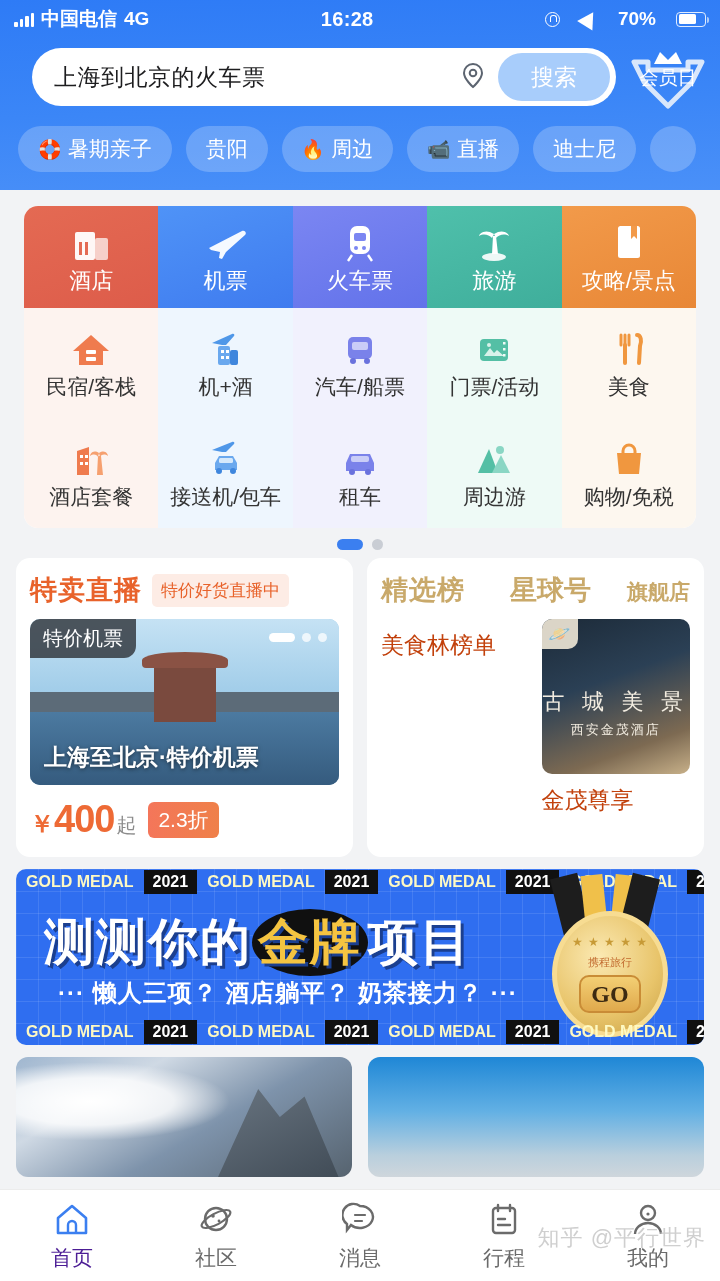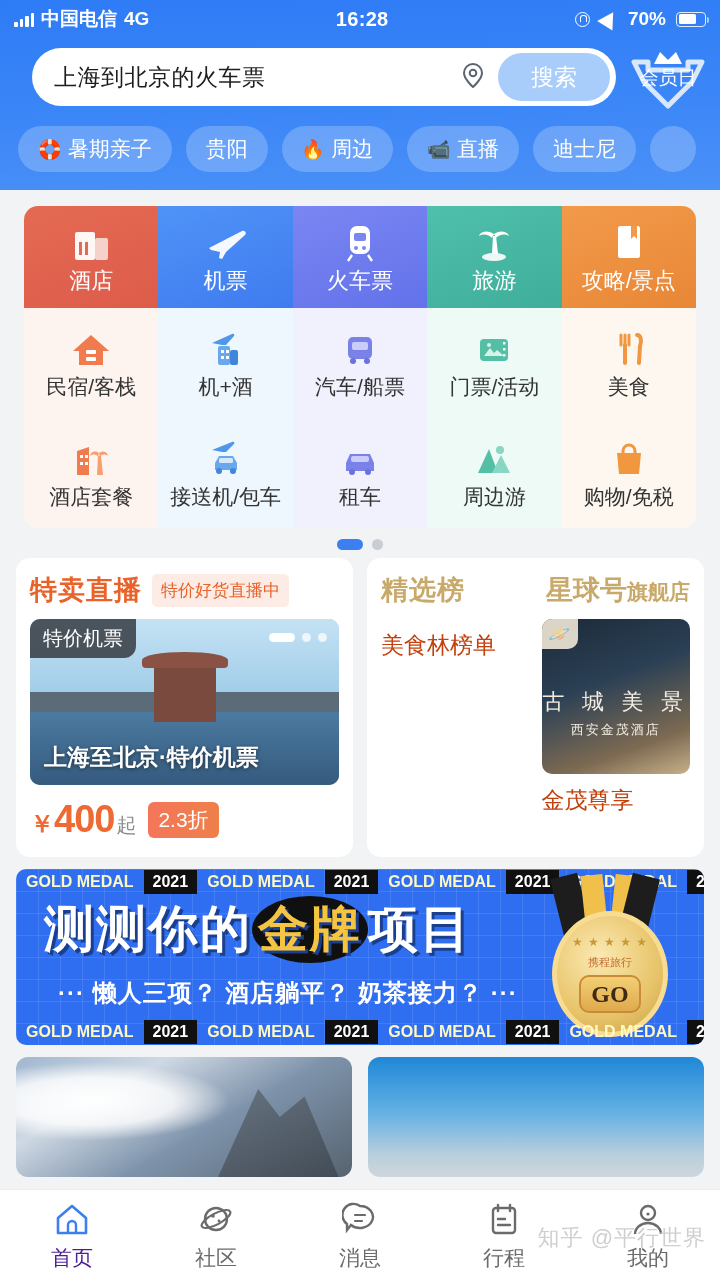--- a/index.html
+++ b/index.html
@@ -17,21 +17,21 @@
   .statusbar {
     height:38px; display:flex; align-items:center;
     padding:16px 14px; color:#fff; font-size:19px; font-weight:600;
   }
   .sb-left { display:flex; align-items:center; gap:7px; flex:0 0 auto; }
   .bars { display:flex; align-items:flex-end; gap:2px; height:15px; }
   .bars i { display:block; width:3.5px; background:#fff; border-radius:1px; }
   .bars i:nth-child(1){height:5px}.bars i:nth-child(2){height:8px}
   .bars i:nth-child(3){height:11px}.bars i:nth-child(4){height:14px}
   .sb-mid { flex:1; text-align:center; font-size:20px; letter-spacing:.3px; }
-  .sb-right { display:flex; align-items:center; gap:10px; flex:0 0 auto; font-size:19px;}
+  .sb-right { display:flex; align-items:center; gap:20px; flex:0 0 auto; font-size:19px;}
   .lockico { width:15px; height:15px; border:1.8px solid #fff; border-radius:50%;
              position:relative; }
   .lockico:after{content:"";position:absolute;left:4.2px;top:2.4px;width:4.5px;height:6px;
             border:1.6px solid #fff;border-bottom:none;border-radius:3px 3px 0 0;}
   .navarrow { width:0;height:0; transform:rotate(32deg);
      border-left:9px solid transparent;border-right:9px solid transparent;border-bottom:16px solid #fff;}
   .batt { width:30px;height:15px;border:1.9px solid rgba(255,255,255,.85);border-radius:4px;
      position:relative; padding:1.6px; }
   .batt:after{content:"";position:absolute;right:-4px;top:4px;width:2.4px;height:6px;
      background:rgba(255,255,255,.6);border-radius:0 2px 2px 0;}
@@ -97,21 +97,21 @@
   .imgcap{position:absolute;left:14px;bottom:12px;color:#fff;font-size:23px;font-weight:bold;
        text-shadow:0 1px 4px rgba(0,0,0,.55);}
   .pricerow{ display:flex;align-items:center;gap:12px;margin-top:13px; }
   .price{ color:#ee6a35;font-weight:bold;display:flex;align-items:baseline; }
   .price .y{font-size:24px;}.price .n{font-size:38px;letter-spacing:-1px;}
   .price .q{font-size:20px;color:#8b8b8b;font-weight:normal;margin-left:2px;}
   .disc{ background:linear-gradient(90deg,#f4765a,#ef8049);color:#fff;font-size:21px;
          border-radius:6px;padding:4px 10px; }
   .ptitle2{font-size:27px;font-weight:bold;color:#c9a96a;letter-spacing:1px;}
   .ptitle2b{font-size:27px;font-weight:bold;color:#c9a96a;}
-  .ptitle2b small{font-size:21px;}
+  .ptitle2b small{font-size:21px;margin-left:36px;}
   .duo{ display:flex;gap:12px;margin-top:11px; }
   .duoitem{ flex:1; }
   .duoimg{ height:155px;border-radius:10px;position:relative;overflow:hidden; }
   .duoimg.a{background:linear-gradient(160deg,#6b3a1d 0%,#b4491f 30%,#e8752c 58%,#8d4a22 100%);}
   .duoimg.b{background:linear-gradient(160deg,#1c2a38 0%,#2b4055 40%,#7d6a52 78%,#c7b089 100%);}
   .dtag{position:absolute;left:0;top:0;background:rgba(235,228,212,.92);color:#5d4a31;
         font-size:18px;padding:5px 11px;border-radius:0 0 10px 0;}
   .dtag.circ{padding:4px 7px;border-radius:0 0 10px 0;font-size:18px;}
   .dloc{position:absolute;left:10px;bottom:10px;color:#fff;font-size:22px;font-weight:bold;
         display:flex;align-items:center;gap:4px;text-shadow:0 1px 3px rgba(0,0,0,.6);}
@@ -126,21 +126,21 @@
     background:#2f6ef0;}
   .bgrid{position:absolute;inset:0;
     background-image:linear-gradient(rgba(255,255,255,.10) 1px,transparent 1px),
                      linear-gradient(90deg,rgba(255,255,255,.10) 1px,transparent 1px);
     background-size:22px 22px;}
   .bstrip{position:absolute;left:0;right:0;height:26px;display:flex;align-items:center;
      gap:0;overflow:hidden;font-size:16px;font-weight:bold;white-space:nowrap;}
   .bstrip.t{top:0;} .bstrip.b{bottom:0;}
   .bstrip .gm{color:#fef9c3;padding:0 10px;}
   .bstrip .yr{background:#101010;color:#fff;padding:3px 9px;}
-  .bhead{position:absolute;left:28px;top:27px;font-size:50px;font-weight:bold;color:#fff;
+  .bhead{position:absolute;left:28px;top:40px;font-size:50px;font-weight:bold;color:#fff;
     letter-spacing:2px;text-shadow:3px 3px 0 #1b3f8f;font-family:"DejaVu Sans",sans-serif;}
   .bhead .gold{color:#f5c441;background:#101010;border-radius:50%;padding:0 6px;display:inline-block;}
   .bsub{position:absolute;left:42px;top:108px;font-size:24px;color:#fff;font-weight:bold;
     letter-spacing:1px;}
   .medal{position:absolute;right:24px;top:6px;width:140px;height:166px;}
   .ribbon{position:absolute;left:18px;top:0;width:28px;height:70px;background:#1d1d1d;
      transform:rotate(-14deg);}
   .ribbon.r2{left:84px;transform:rotate(14deg);}
   .ribbon.gold1{left:44px;top:0;width:22px;height:70px;background:#f0c04a;transform:rotate(-6deg);}
   .ribbon.gold2{left:72px;top:0;width:22px;height:70px;background:#f0c04a;transform:rotate(6deg);}

